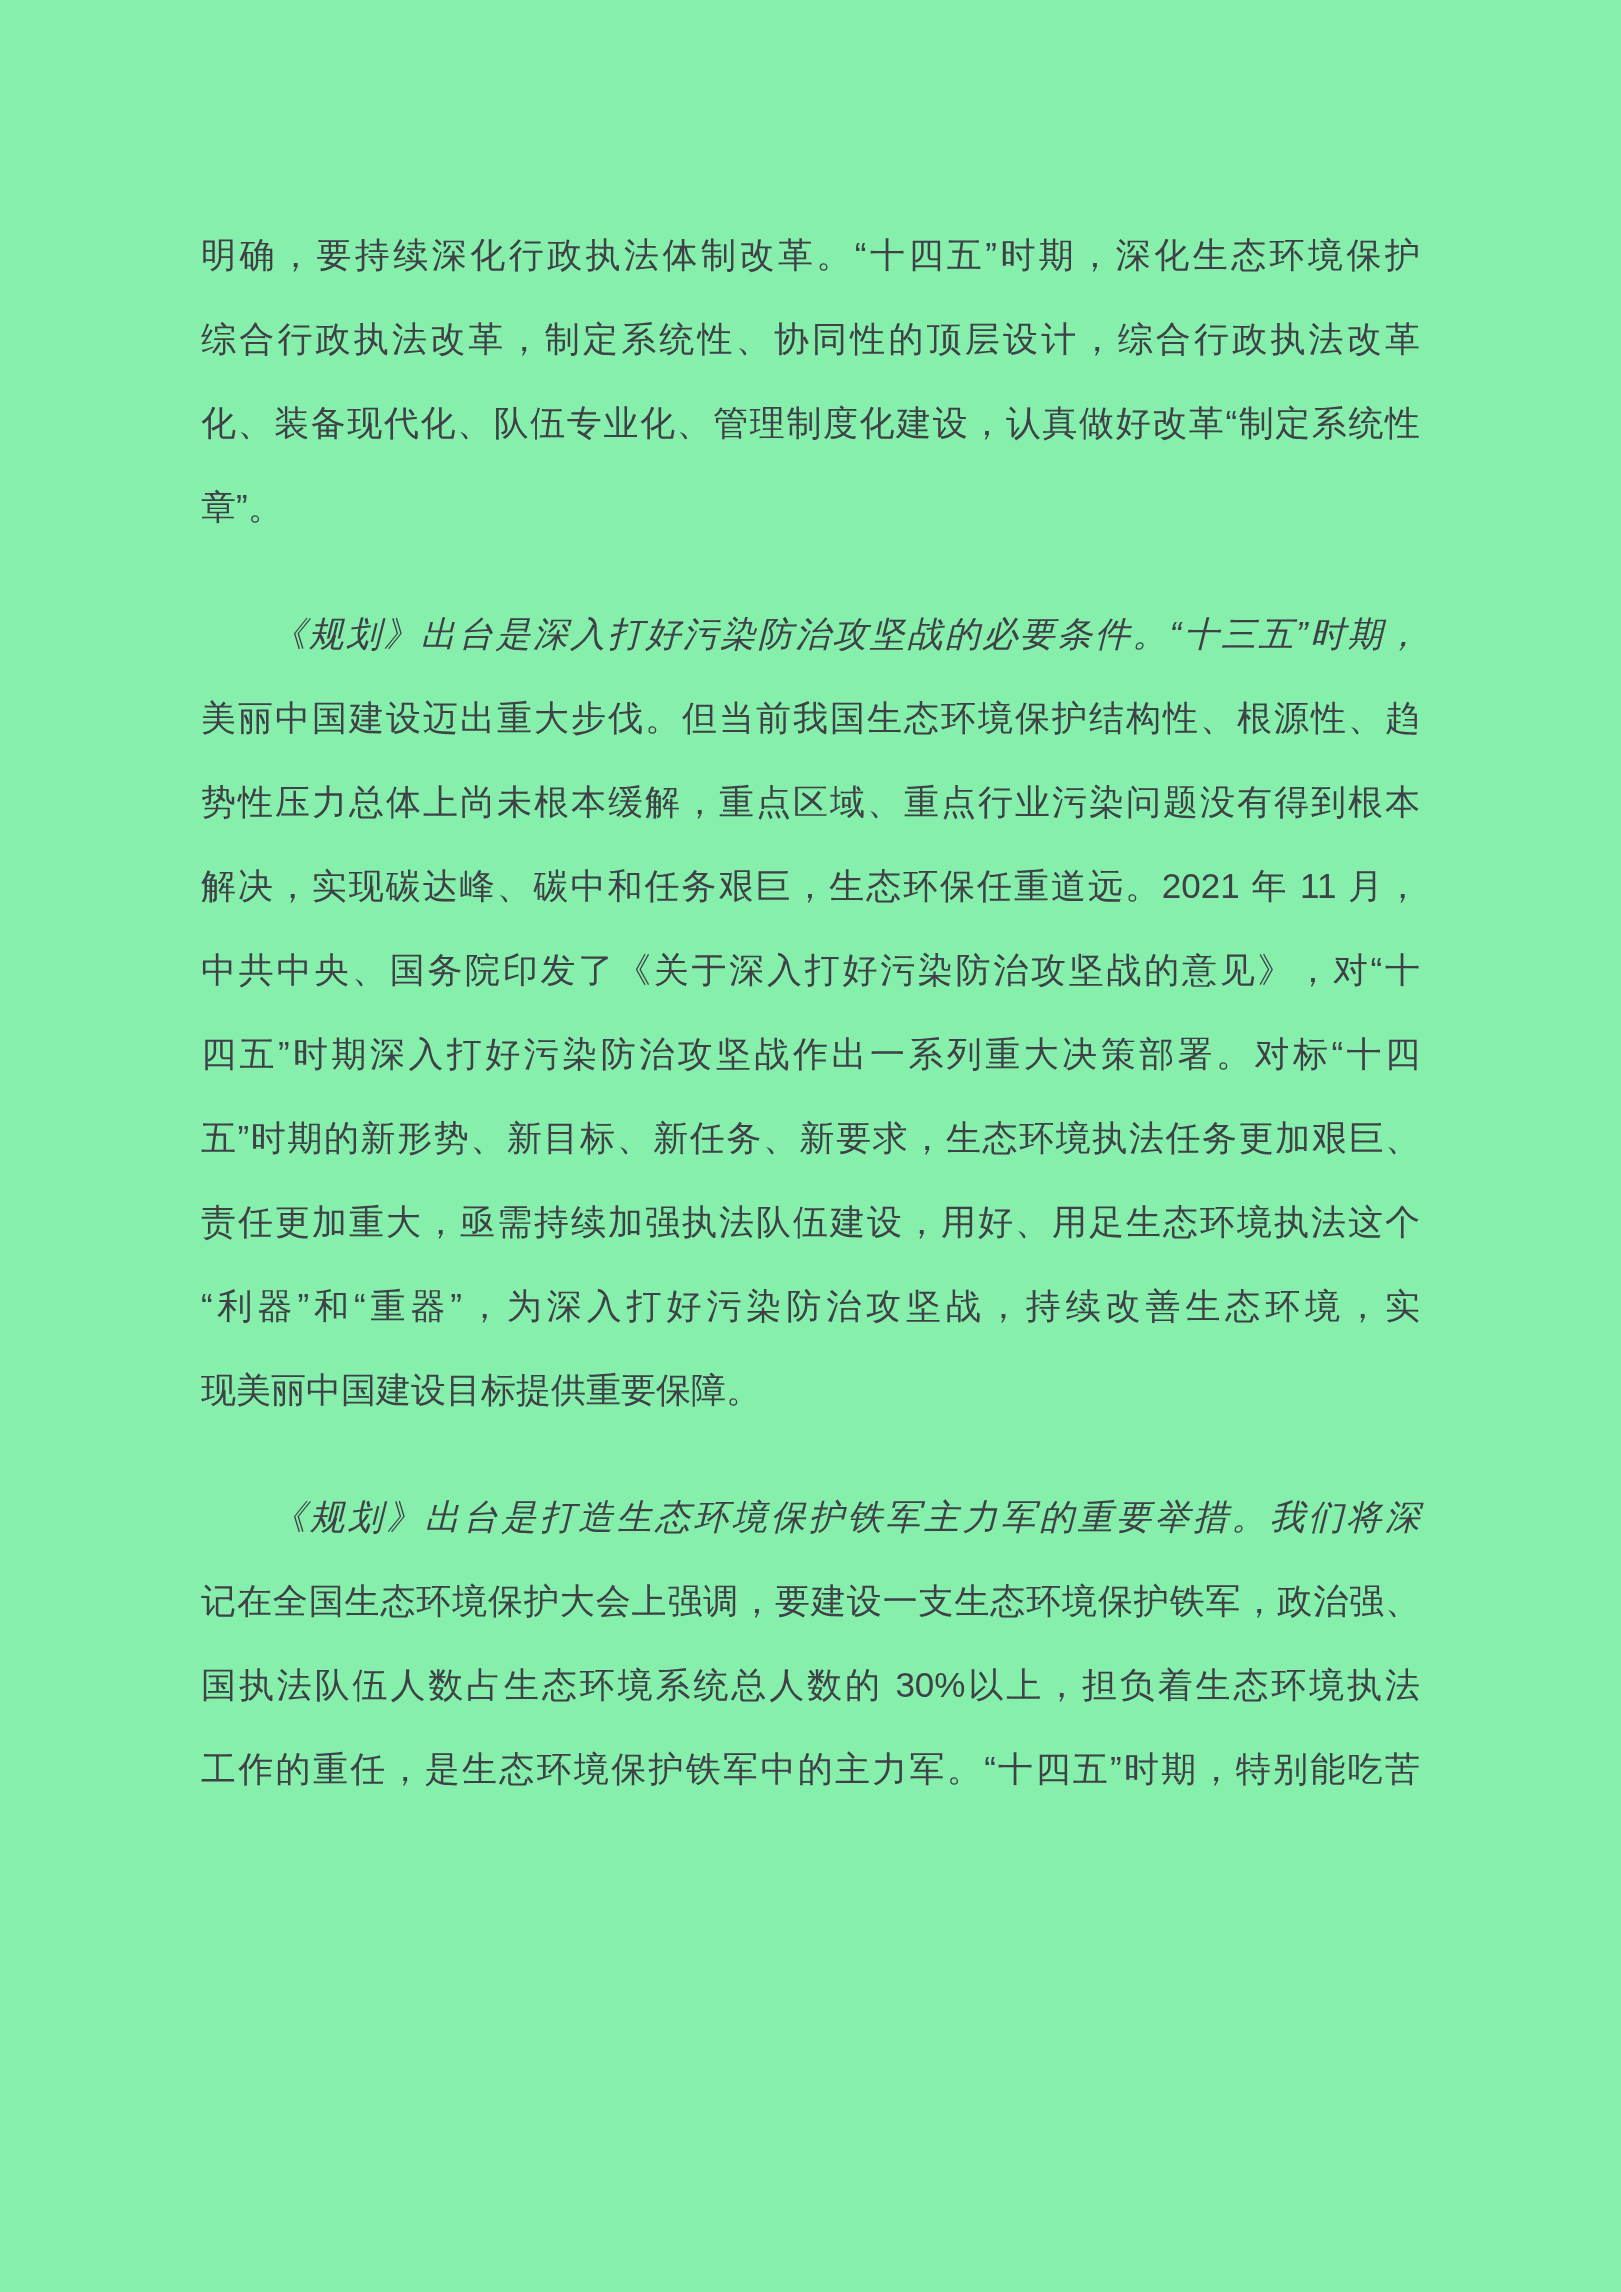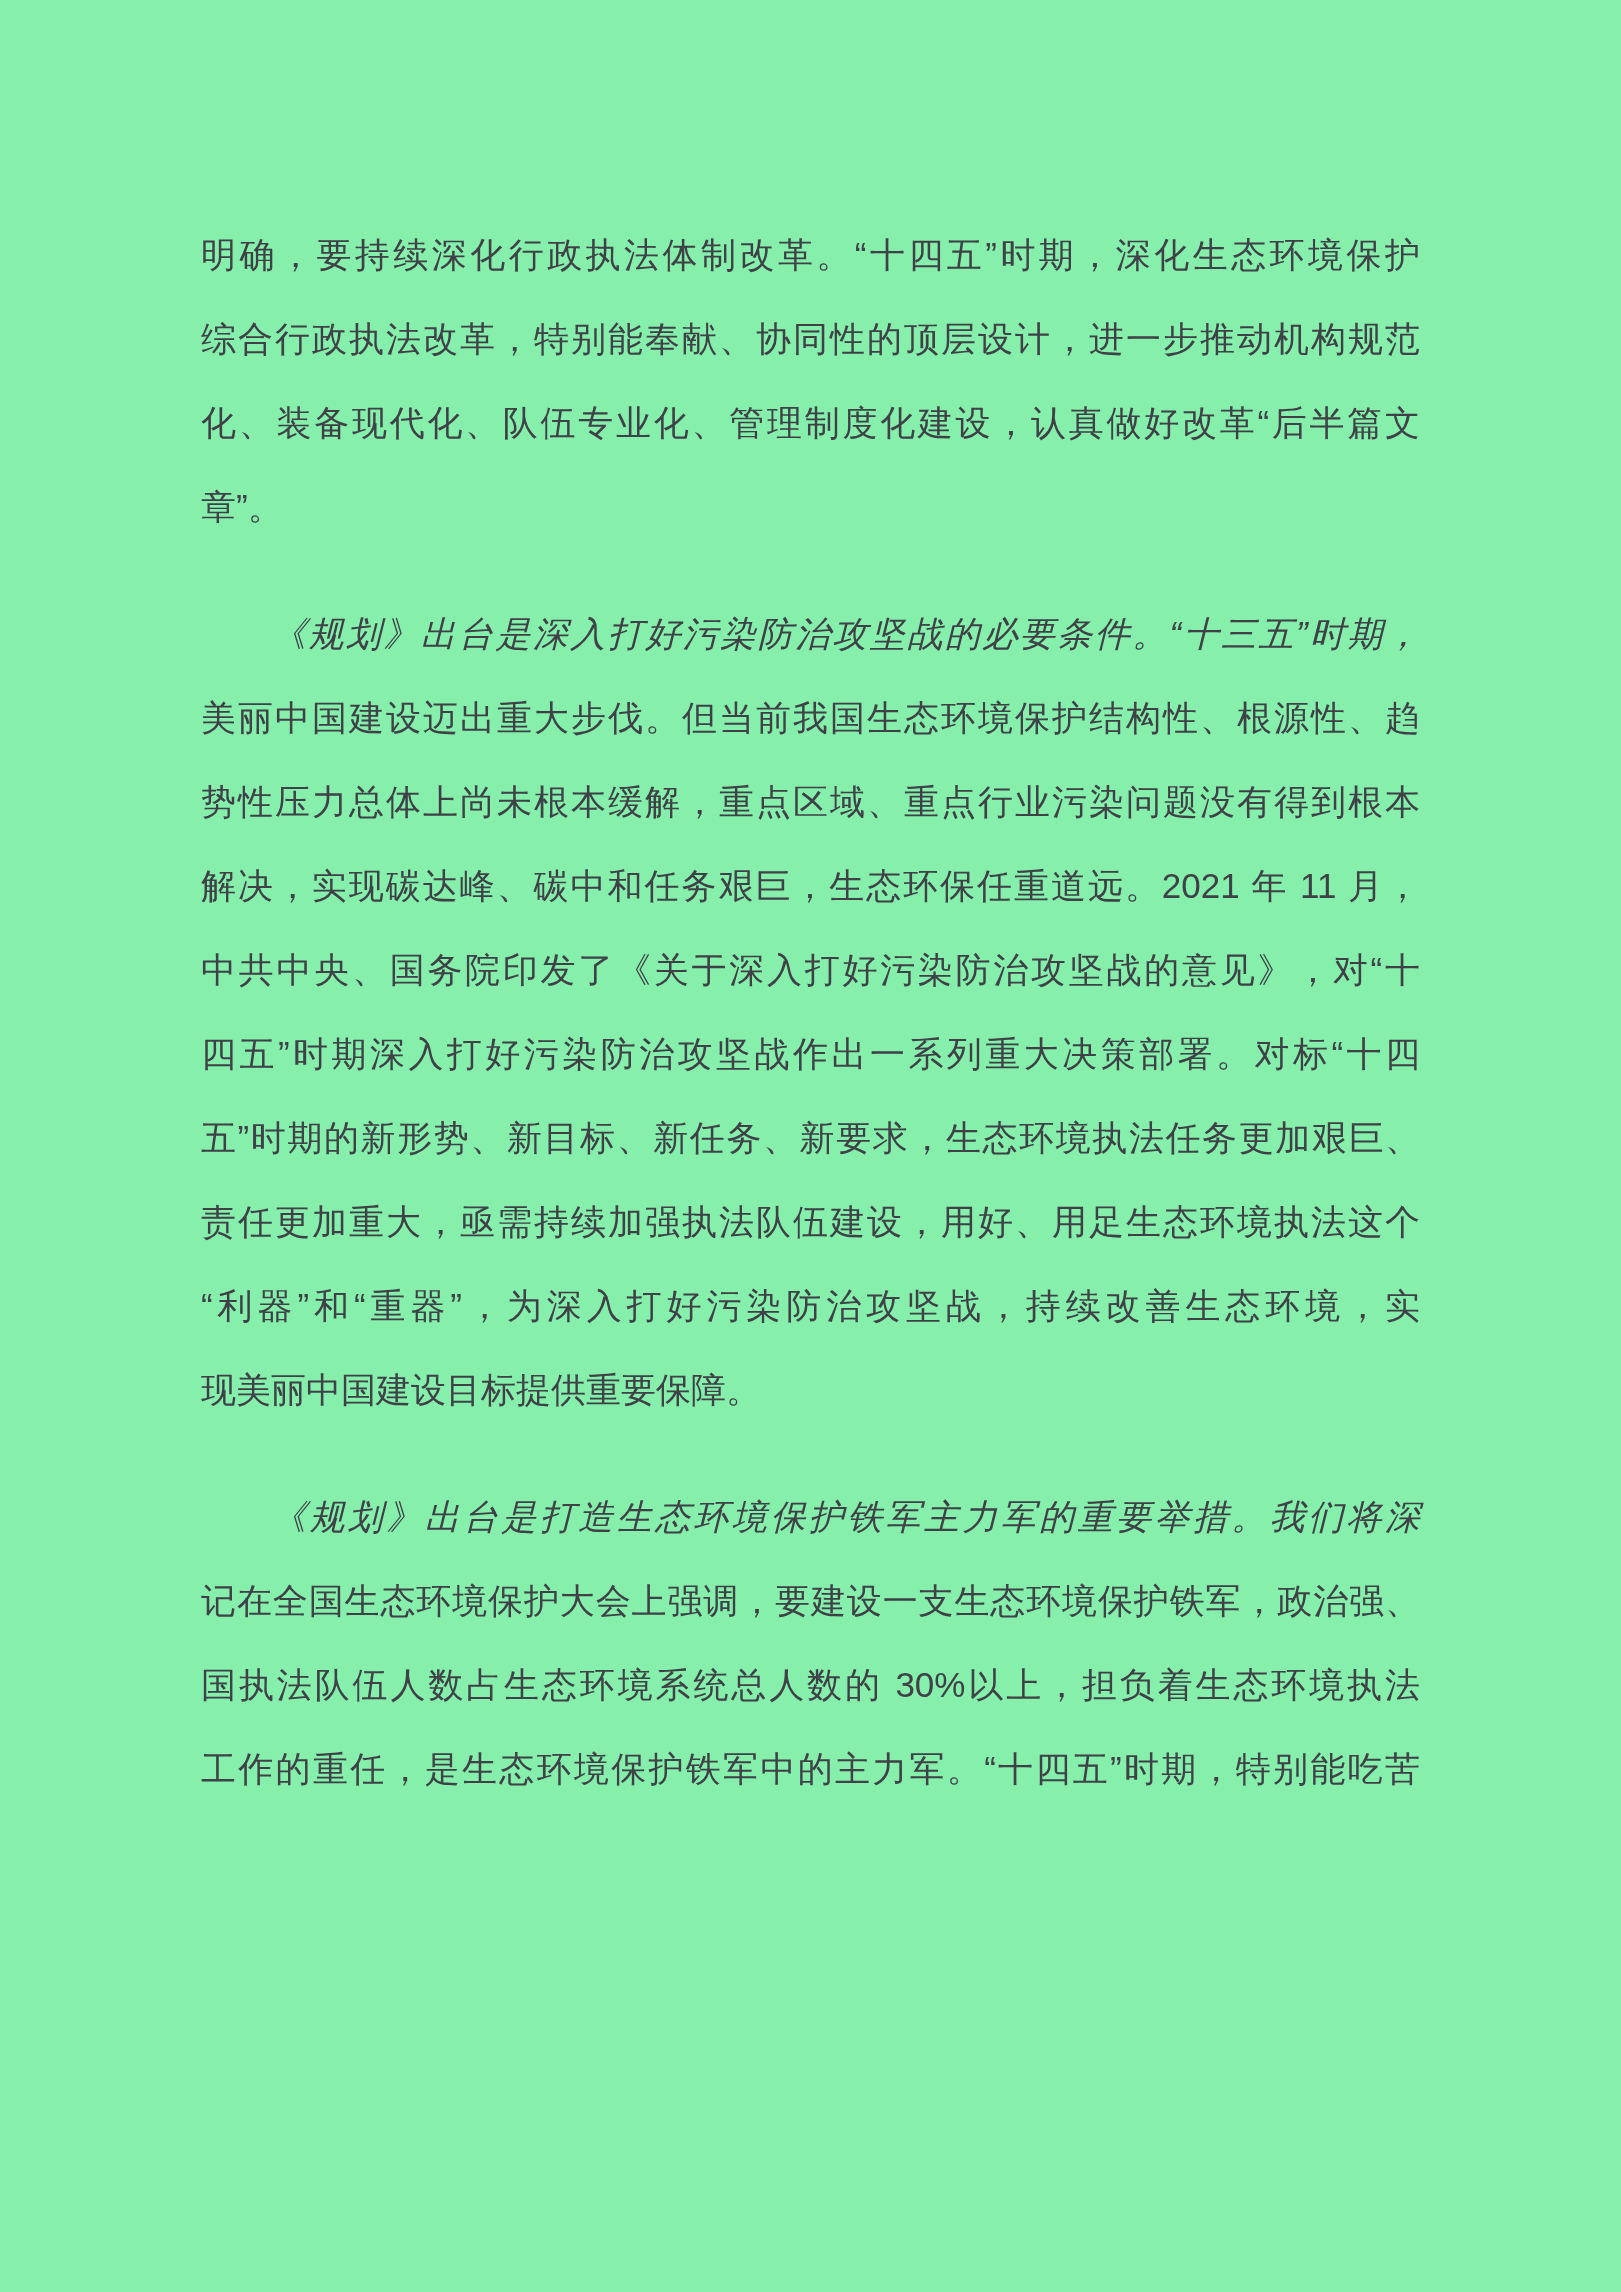--- a/index.html
+++ b/index.html
@@ -41,22 +41,22 @@
     text-align-last: left;
   }
 </style>
 </head>
 <body>
 
 <div class="page">
   <div class="text-block">
       <div class="paragraph">
         <div class="line">明确，要持续深化行政执法体制改革。“十四五”时期，深化生态环境保护</div>
-        <div class="line">综合行政执法改革，特别能奉献、协同性的顶层设计，进一步推动机构规范</div>
-        <div class="line">化、装备现代化、队伍专业化、管理制度化建设，认真做好改革“后半篇文</div>
+        <div class="line">综合行政执法改革，制定系统性、协同性的顶层设计，综合行政执法改革</div>
+        <div class="line">化、装备现代化、队伍专业化、管理制度化建设，认真做好改革“制定系统性</div>
         <div class="line short">章”。</div>
       </div>
       <div class="paragraph">
         <div class="line indent">《规划》出台是深入打好污染防治攻坚战的必要条件。“十三五”时期，</div>
         <div class="line">美丽中国建设迈出重大步伐。但当前我国生态环境保护结构性、根源性、趋</div>
         <div class="line">势性压力总体上尚未根本缓解，重点区域、重点行业污染问题没有得到根本</div>
         <div class="line">解决，实现碳达峰、碳中和任务艰巨，生态环保任重道远。2021 年 11 月，</div>
         <div class="line">中共中央、国务院印发了《关于深入打好污染防治攻坚战的意见》，对“十</div>
         <div class="line">四五”时期深入打好污染防治攻坚战作出一系列重大决策部署。对标“十四</div>
         <div class="line">五”时期的新形势、新目标、新任务、新要求，生态环境执法任务更加艰巨、</div>

